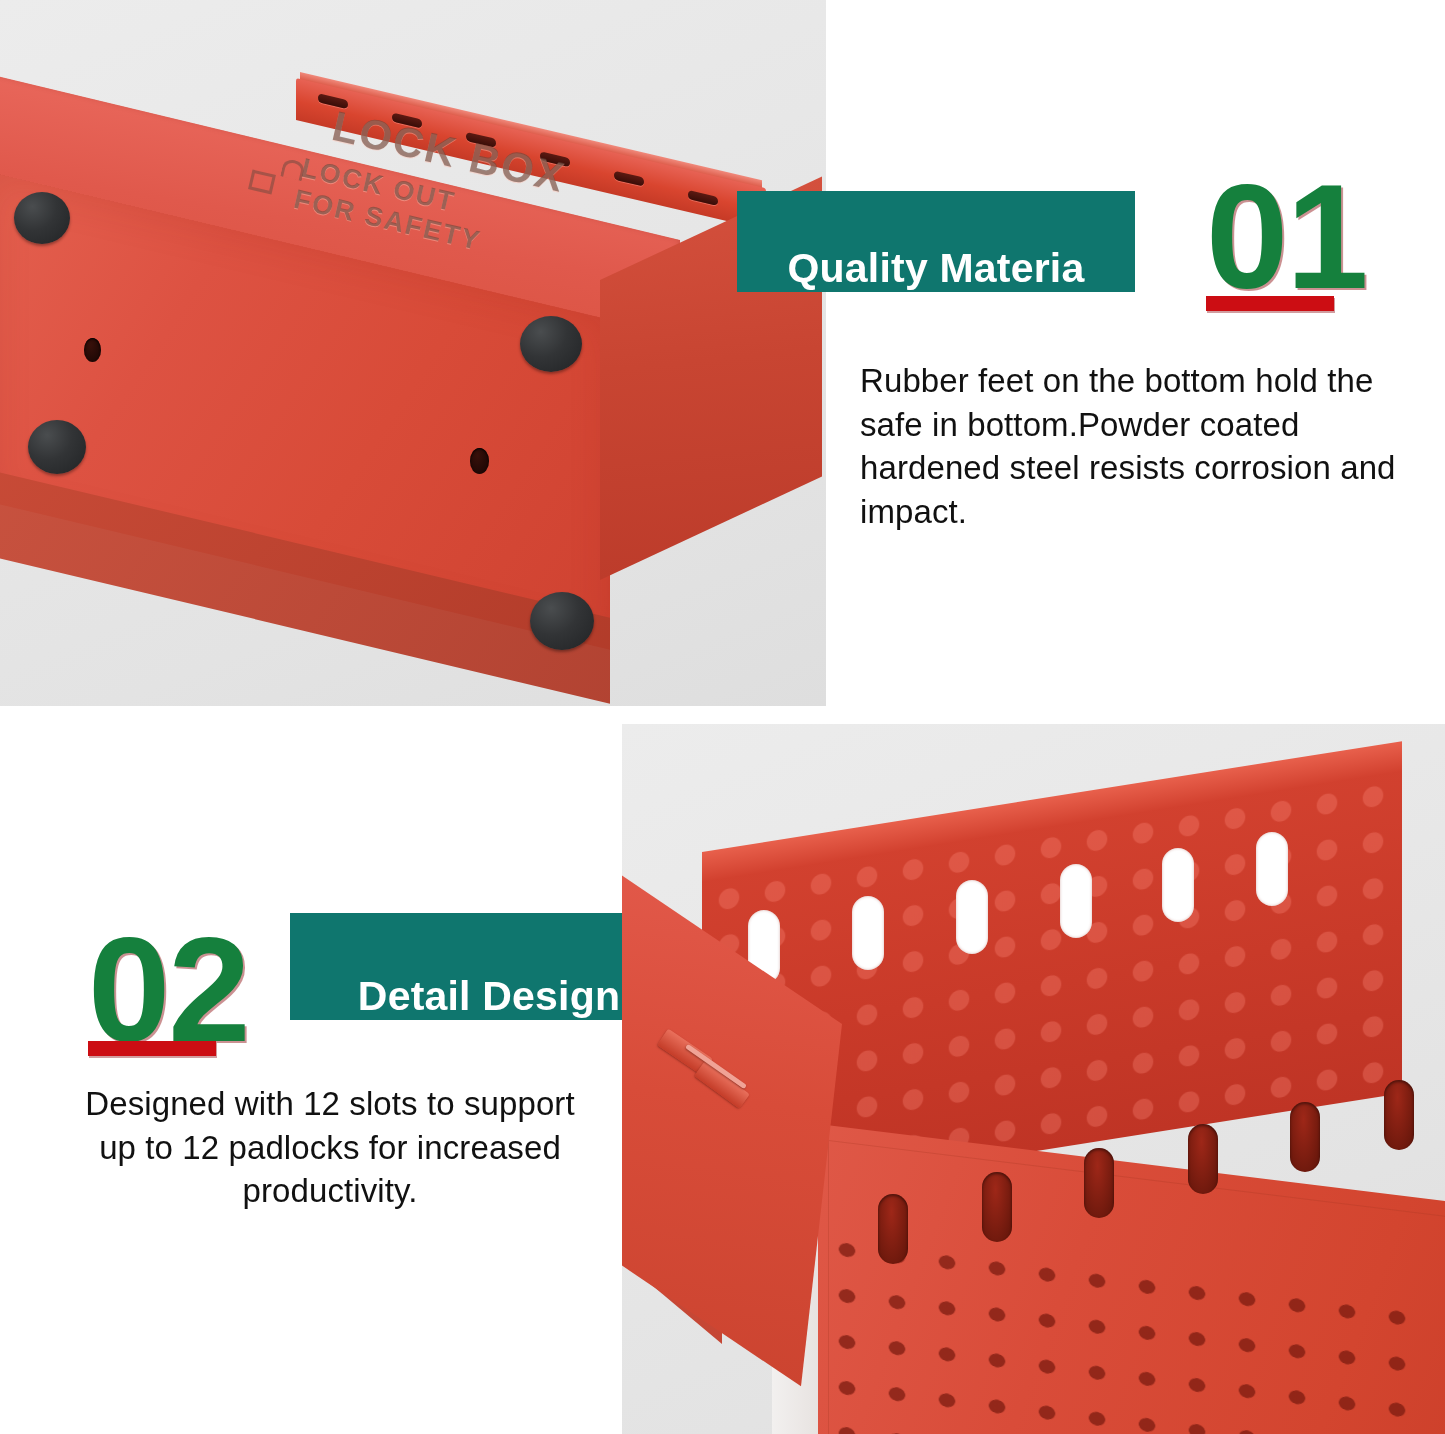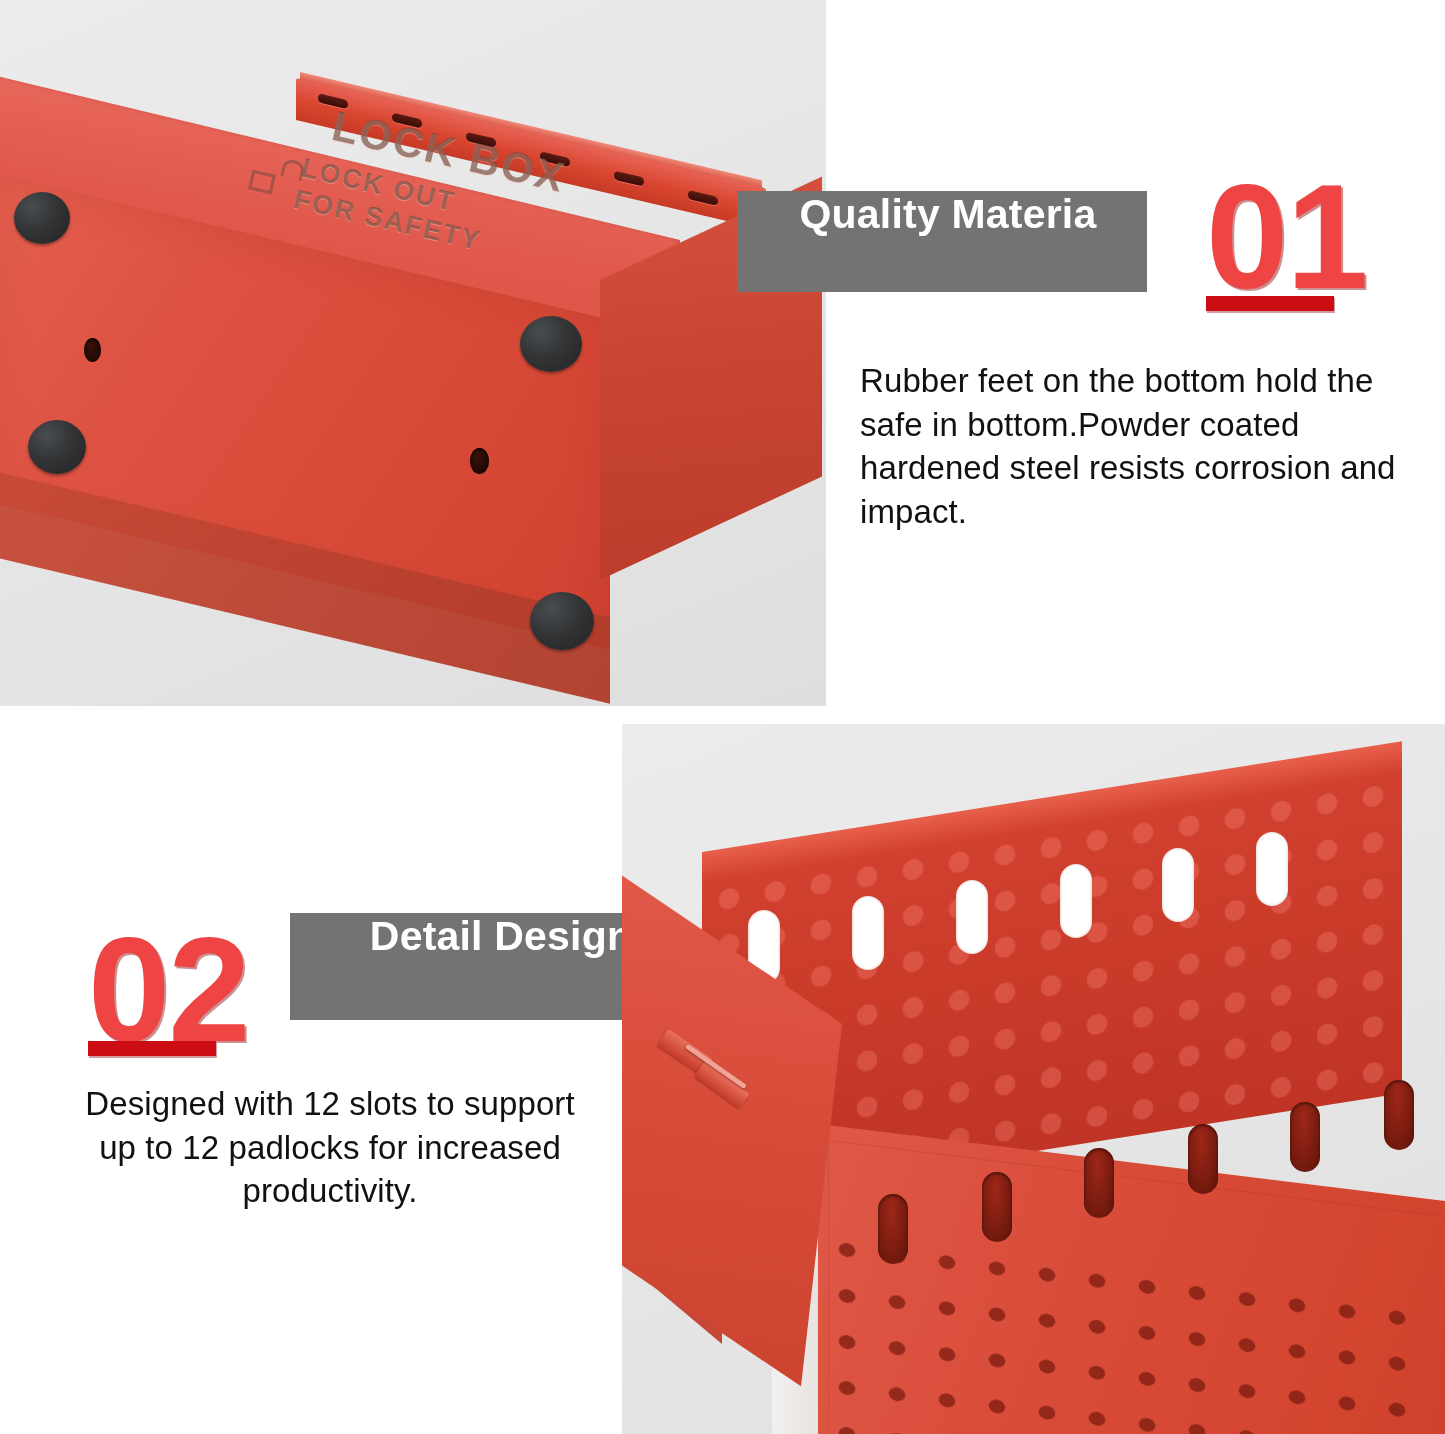--- a/index.html
+++ b/index.html
@@ -119,25 +119,25 @@
   }
   .hinge{position:absolute;background:linear-gradient(180deg,#e9705c,#c43c28);
          border-radius:3px;box-shadow:0 1px 2px rgba(90,20,10,.5);}
   #ob-sidewall{
     position:absolute;left:150px;top:430px;width:70px;height:480px;
     background:linear-gradient(90deg,#f2f0ef,#e2dcd9);
     transform:skewY(18deg);transform-origin:left top;
   }
 
   
-  .title-bar{position:absolute;background:#737373;display:flex;
-             align-items:flex-start;justify-content:center;padding-left:12px;}
+  .title-bar{position:absolute;background:#0f766e;display:flex;
+             align-items:flex-end;justify-content:center;}
   .title-bar span{color:#ffffff;font-weight:700;}
 
-  .big-num{position:absolute;color:#ef4444;font-weight:700;
+  .big-num{position:absolute;color:#15803d;font-weight:700;
            line-height:1;letter-spacing:-2px;
            text-shadow:2px 2px 0 rgba(140,10,14,.45);}
   .num-rule{position:absolute;background:#CC0D13;
             box-shadow:1px 2px 0 rgba(140,10,14,.40);}
 
   .body-text{position:absolute;color:#111111;font-size:33px;
              line-height:1.32;letter-spacing:.1px;}
 
   
   #bar-01{left:737px;top:191px;width:398px;height:101px;}

